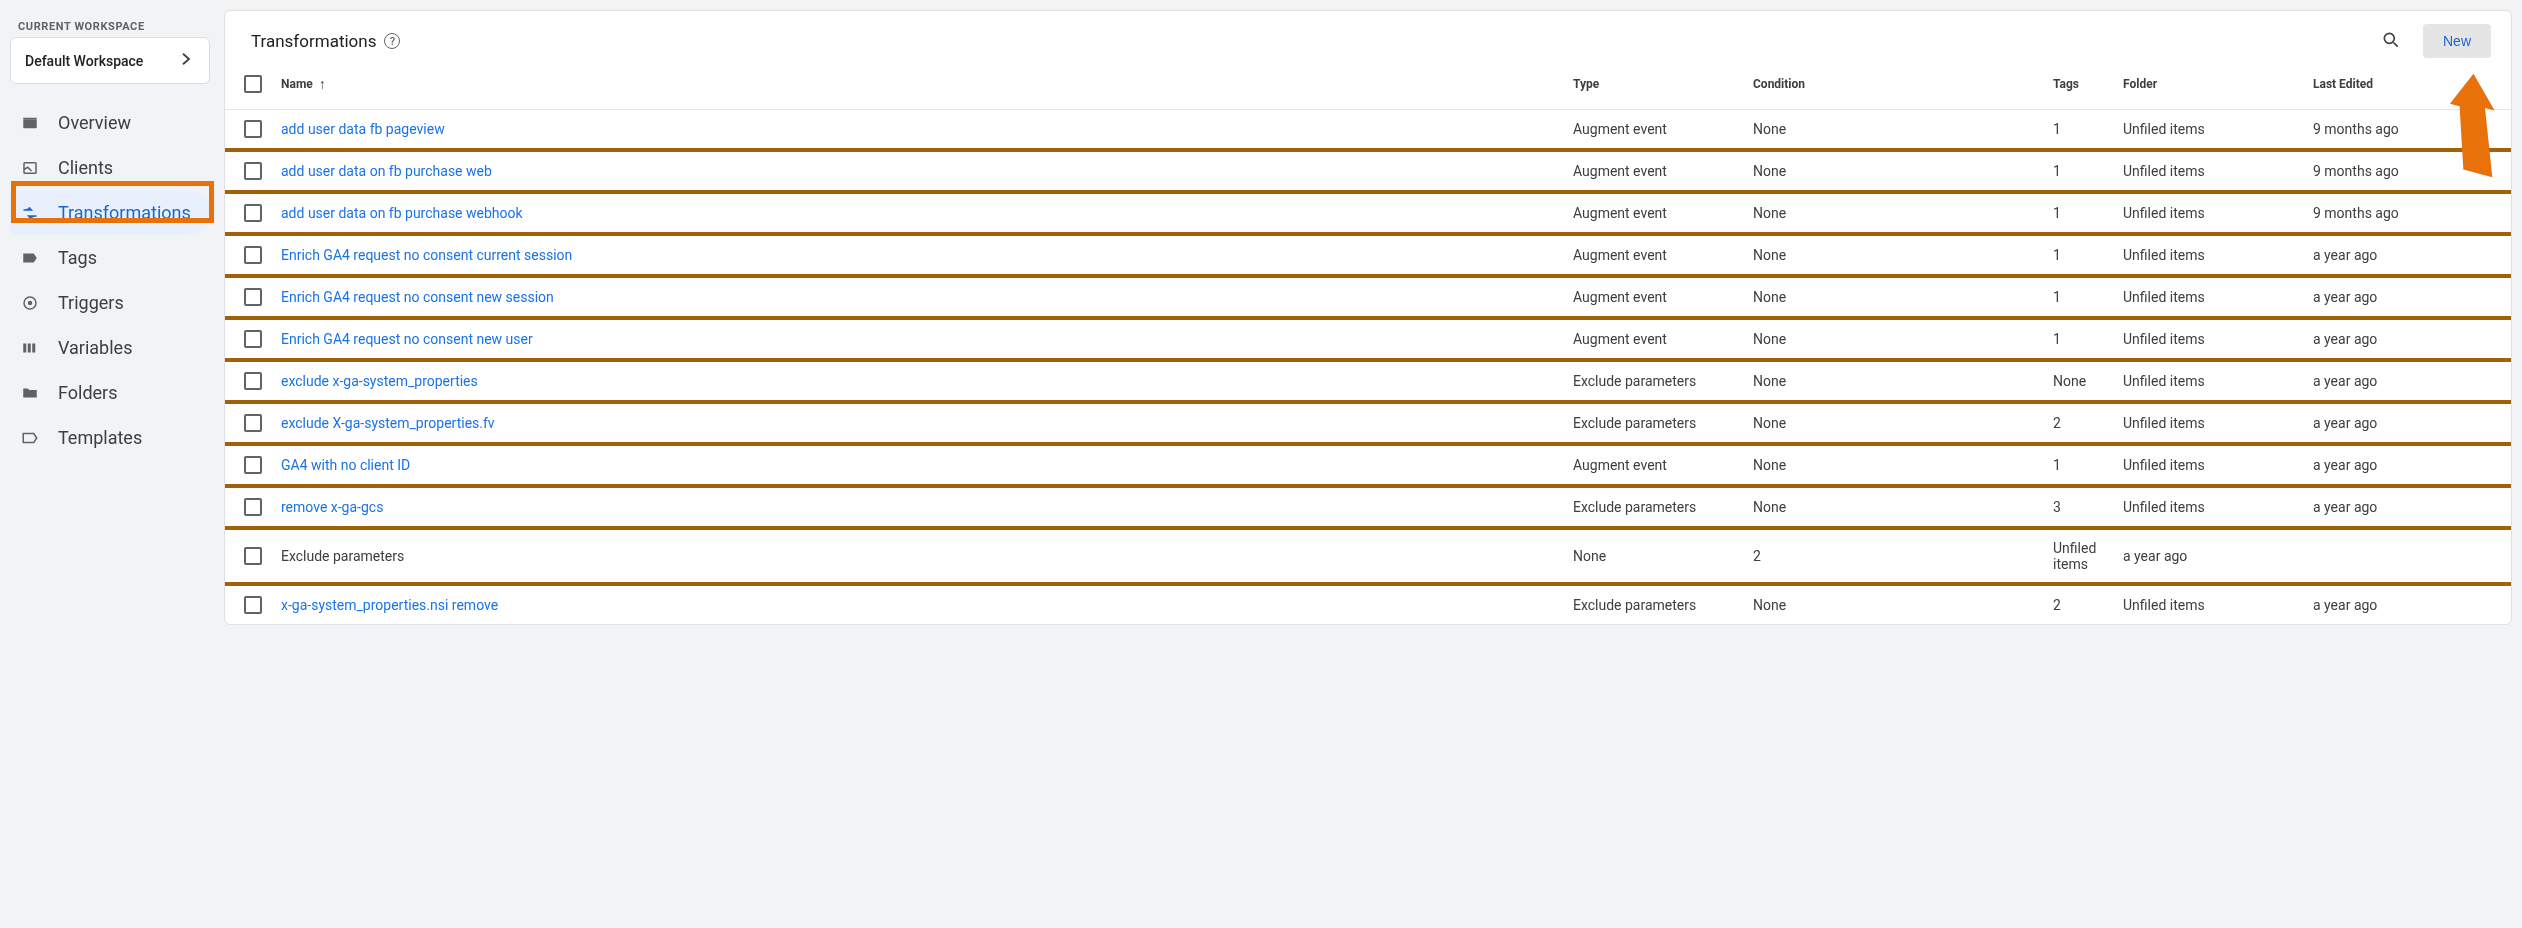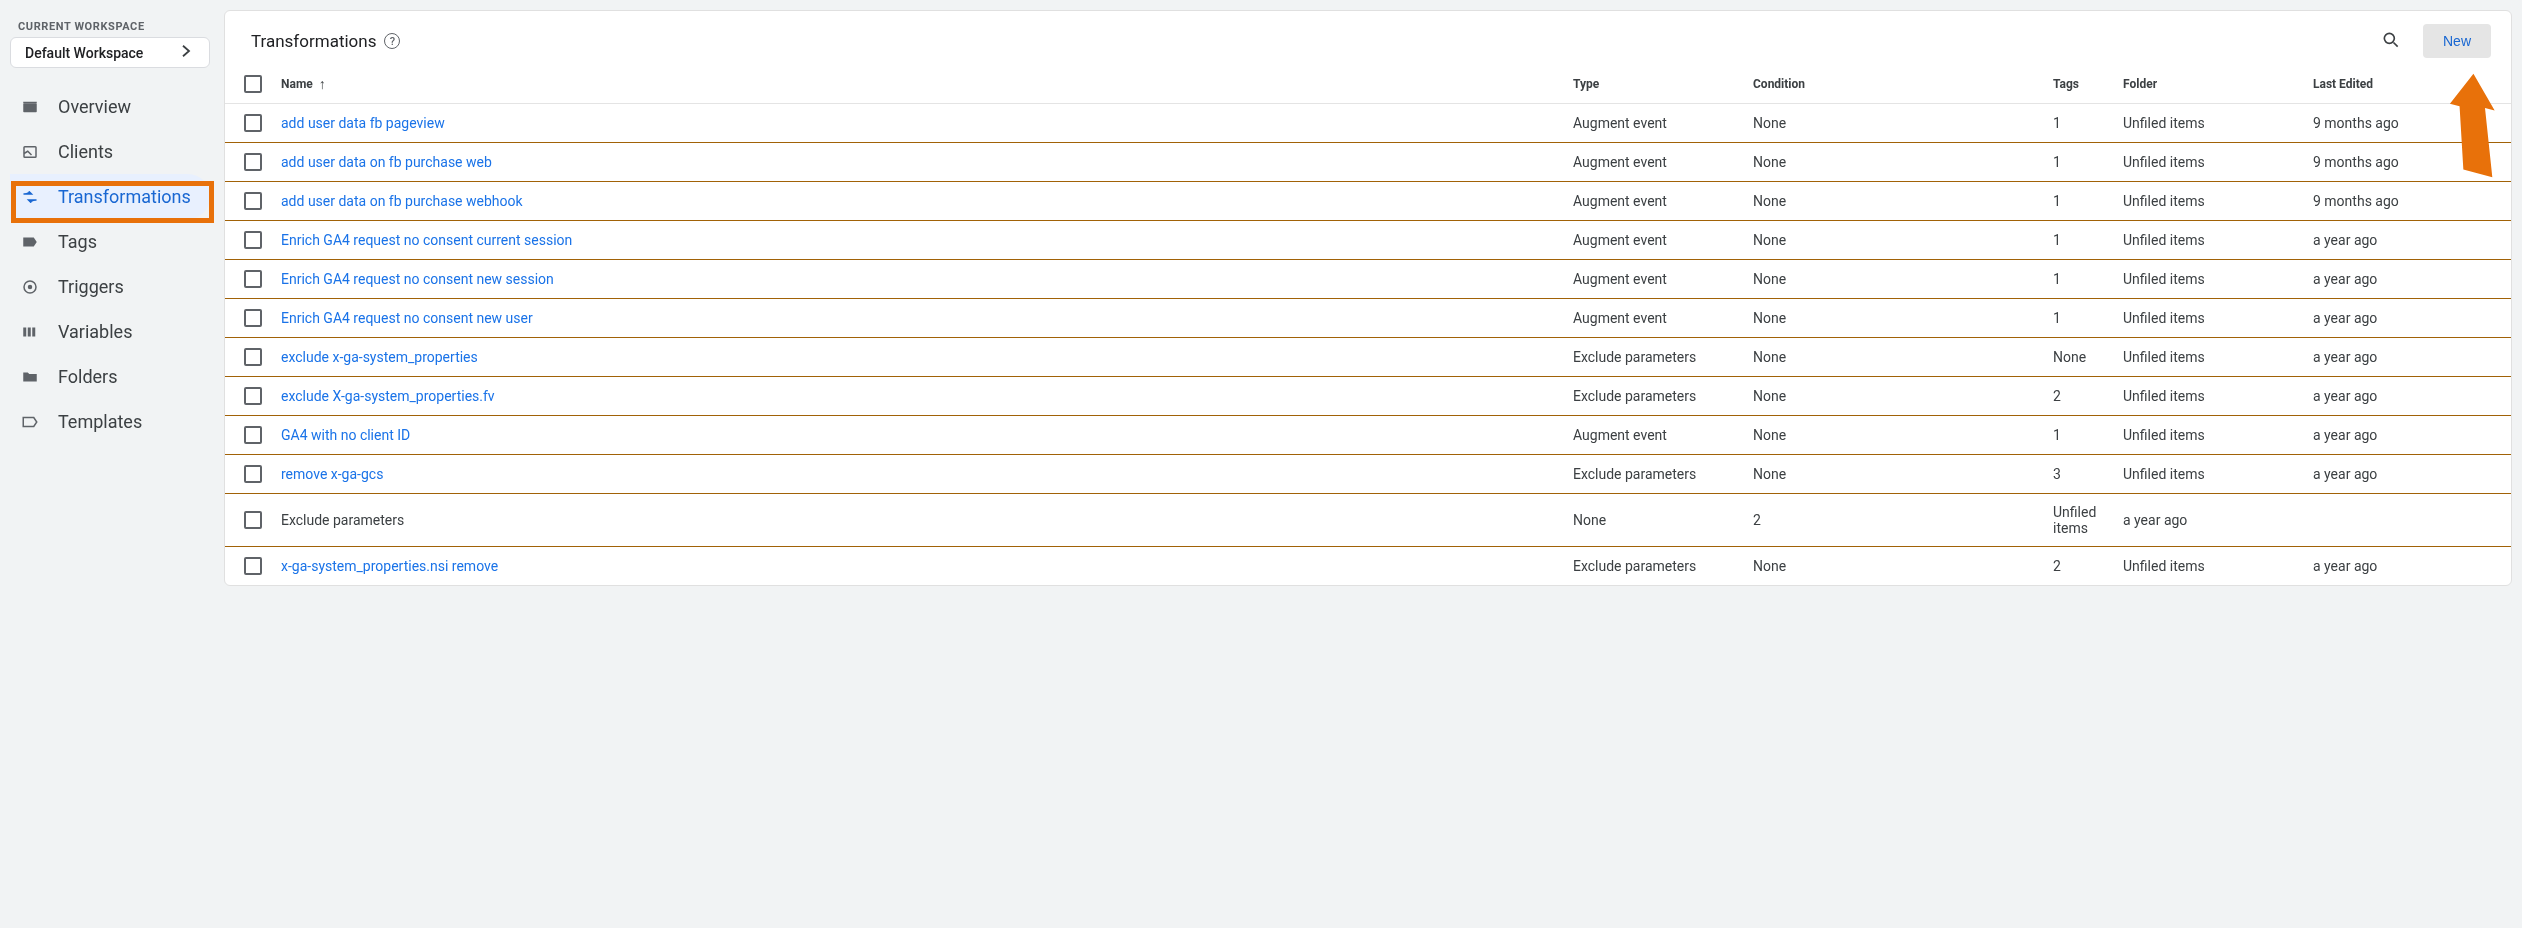--- a/index.html
+++ b/index.html
@@ -23,21 +23,21 @@
   font-weight: 700;
   letter-spacing: 0.6px;
   color: #5f6368;
   padding: 10px 8px 4px;
   text-transform: uppercase;
 }
 .workspace-selector {
   background: #fff;
   border: 1px solid #dadce0;
   border-radius: 6px;
-  padding: 4px 14px;
+  padding: 12px 14px;
   display: flex;
   align-items: center;
   justify-content: space-between;
   cursor: pointer;
   margin-bottom: 16px;
 }
 .workspace-selector span {
   font-size: 14px;
   font-weight: 500;
   color: #202124;
@@ -111,29 +111,29 @@
 }
 .table-header, .table-row {
   display: grid;
   grid-template-columns: 56px 1fr 180px 300px 70px 190px 180px;
   align-items: center;
   padding-right: 18px;
 }
 .table-header {
   border-bottom: 1px solid #e4e4e4;
   padding-top: 6px;
-  padding-bottom: 10px;
+  padding-bottom: 16px;
   font-size: 12px;
   font-weight: 700;
   color: #3c4043;
 }
 .th-name { display: flex; align-items: center; gap: 6px; }
 .sort-arrow { font-size: 14px; font-weight: 400; }
 .table-row {
-  border-bottom: 1px solid #a16207;
+  border-bottom: 4px solid #a16207;
   padding-top: 10px;
   padding-bottom: 10px;
   font-size: 14px;
   color: #3c4043;
 }
 .table-row:last-child { border-bottom: none; }
 .row-name {
   color: #1a73e8;
   cursor: pointer;
 }

